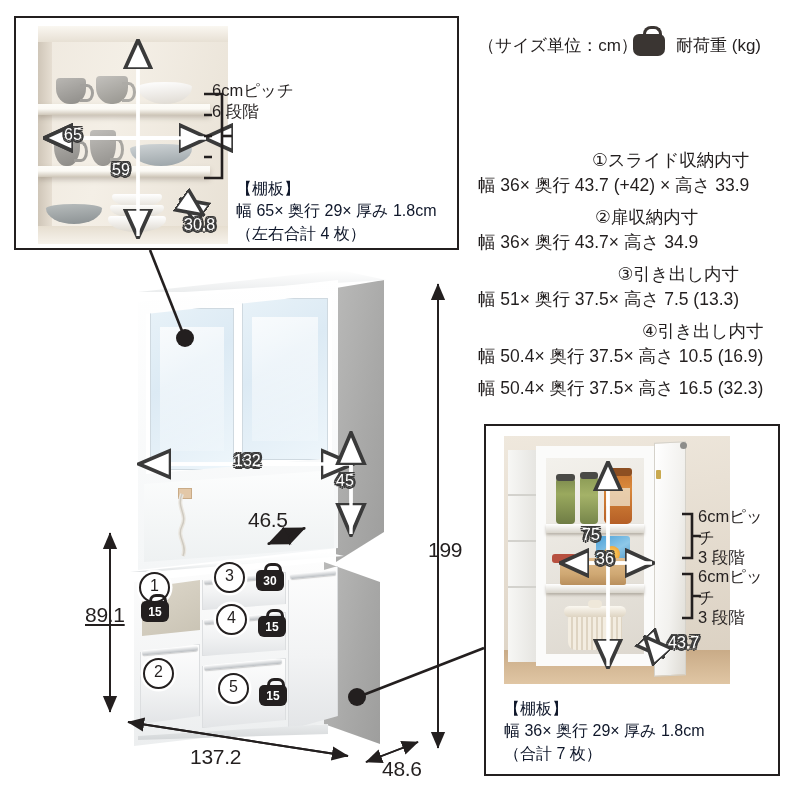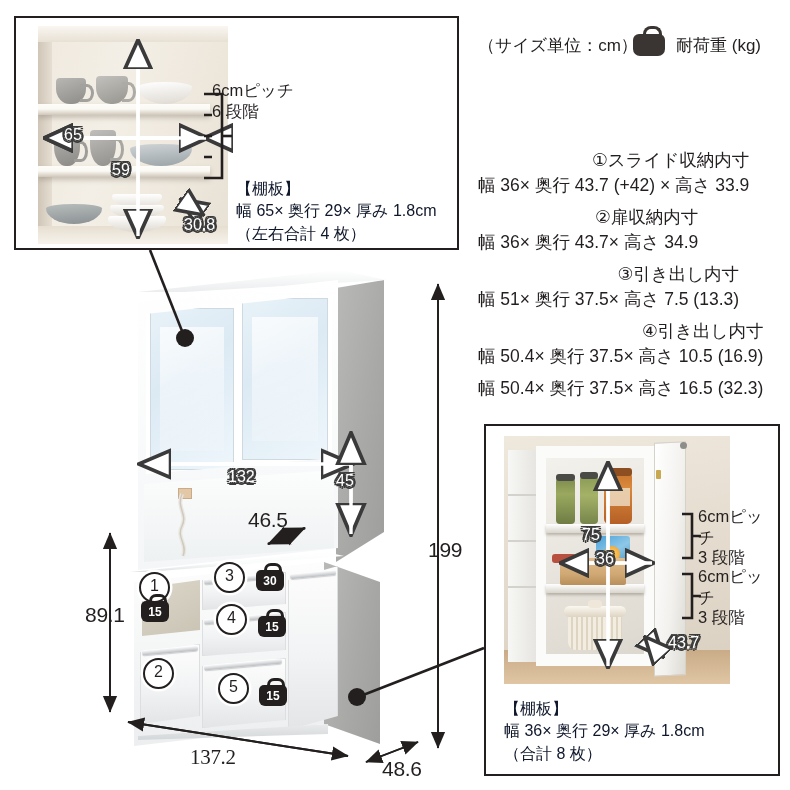--- a/index.html
+++ b/index.html
@@ -266,21 +266,21 @@
     <div>3 段階</div>
   </div>
   <div class="pitch abs" style="left:212px;top:140px;">
     <div>6cmピッチ</div>
     <div>3 段階</div>
   </div>
 
   <div class="shelfnote abs" style="left:18px;top:272px;">
     <div>【棚板】</div>
     <div>幅 36× 奥行 29× 厚み 1.8cm</div>
-    <div>（合計 8 枚）</div>
+    <div>（合計 7 枚）</div>
   </div>
 </div>
 
 <div class="prod" style="left:120px;top:262px;width:300px;height:500px;">
 
   <div class="sidepanel" style="left:216px;top:18px;width:48px;height:282px;
               clip-path:polygon(0 8px,100% 0,100% 252px,0 282px);"></div>
 
   <div class="abs" style="left:18px;top:8px;width:248px;height:22px;
               background:linear-gradient(180deg,#ffffff,#ebedee);
@@ -405,19 +405,19 @@
   <line x1="110" y1="533" x2="110" y2="712" stroke="#231f1f" stroke-width="1.8" marker-end="url(#arK)"></line>
   <line x1="110" y1="712" x2="110" y2="533" stroke="#231f1f" stroke-width="1.8" marker-end="url(#arK)"></line>
 
   <line x1="128" y1="722" x2="348" y2="756" stroke="#231f1f" stroke-width="1.8" marker-end="url(#arK)"></line>
   <line x1="348" y1="756" x2="128" y2="722" stroke="#231f1f" stroke-width="1.8" marker-end="url(#arK)"></line>
 
   <line x1="366" y1="762" x2="418" y2="742" stroke="#231f1f" stroke-width="1.8" marker-end="url(#arK)"></line>
   <line x1="418" y1="742" x2="366" y2="762" stroke="#231f1f" stroke-width="1.8" marker-end="url(#arK)"></line>
 </svg>
 
-<div class="dim-w abs nowrap" style="left:228px;top:452px;margin-top:16px;">132</div>
+<div class="dim-w abs nowrap" style="left:234px;top:452px;">132</div>
 <div class="dim-w abs nowrap" style="left:336px;top:472px;">45</div>
 <div class="dim abs nowrap" style="left:248px;top:508px;">46.5</div>
 <div class="dim abs nowrap" style="left:428px;top:538px;">199</div>
-<div class="dim abs nowrap" style="left:85px;top:603px;">89.1</div>
-<div class="dim abs nowrap" style="left:190px;top:745px;font-family:Liberation Serif, serif;">137.2</div>
+<div class="dim abs nowrap" style="left:85px;top:603px;text-decoration:underline;">89.1</div>
+<div class="dim abs nowrap" style="left:190px;top:745px;">137.2</div>
 <div class="dim abs nowrap" style="left:382px;top:757px;">48.6</div>
 
 </body></html>

